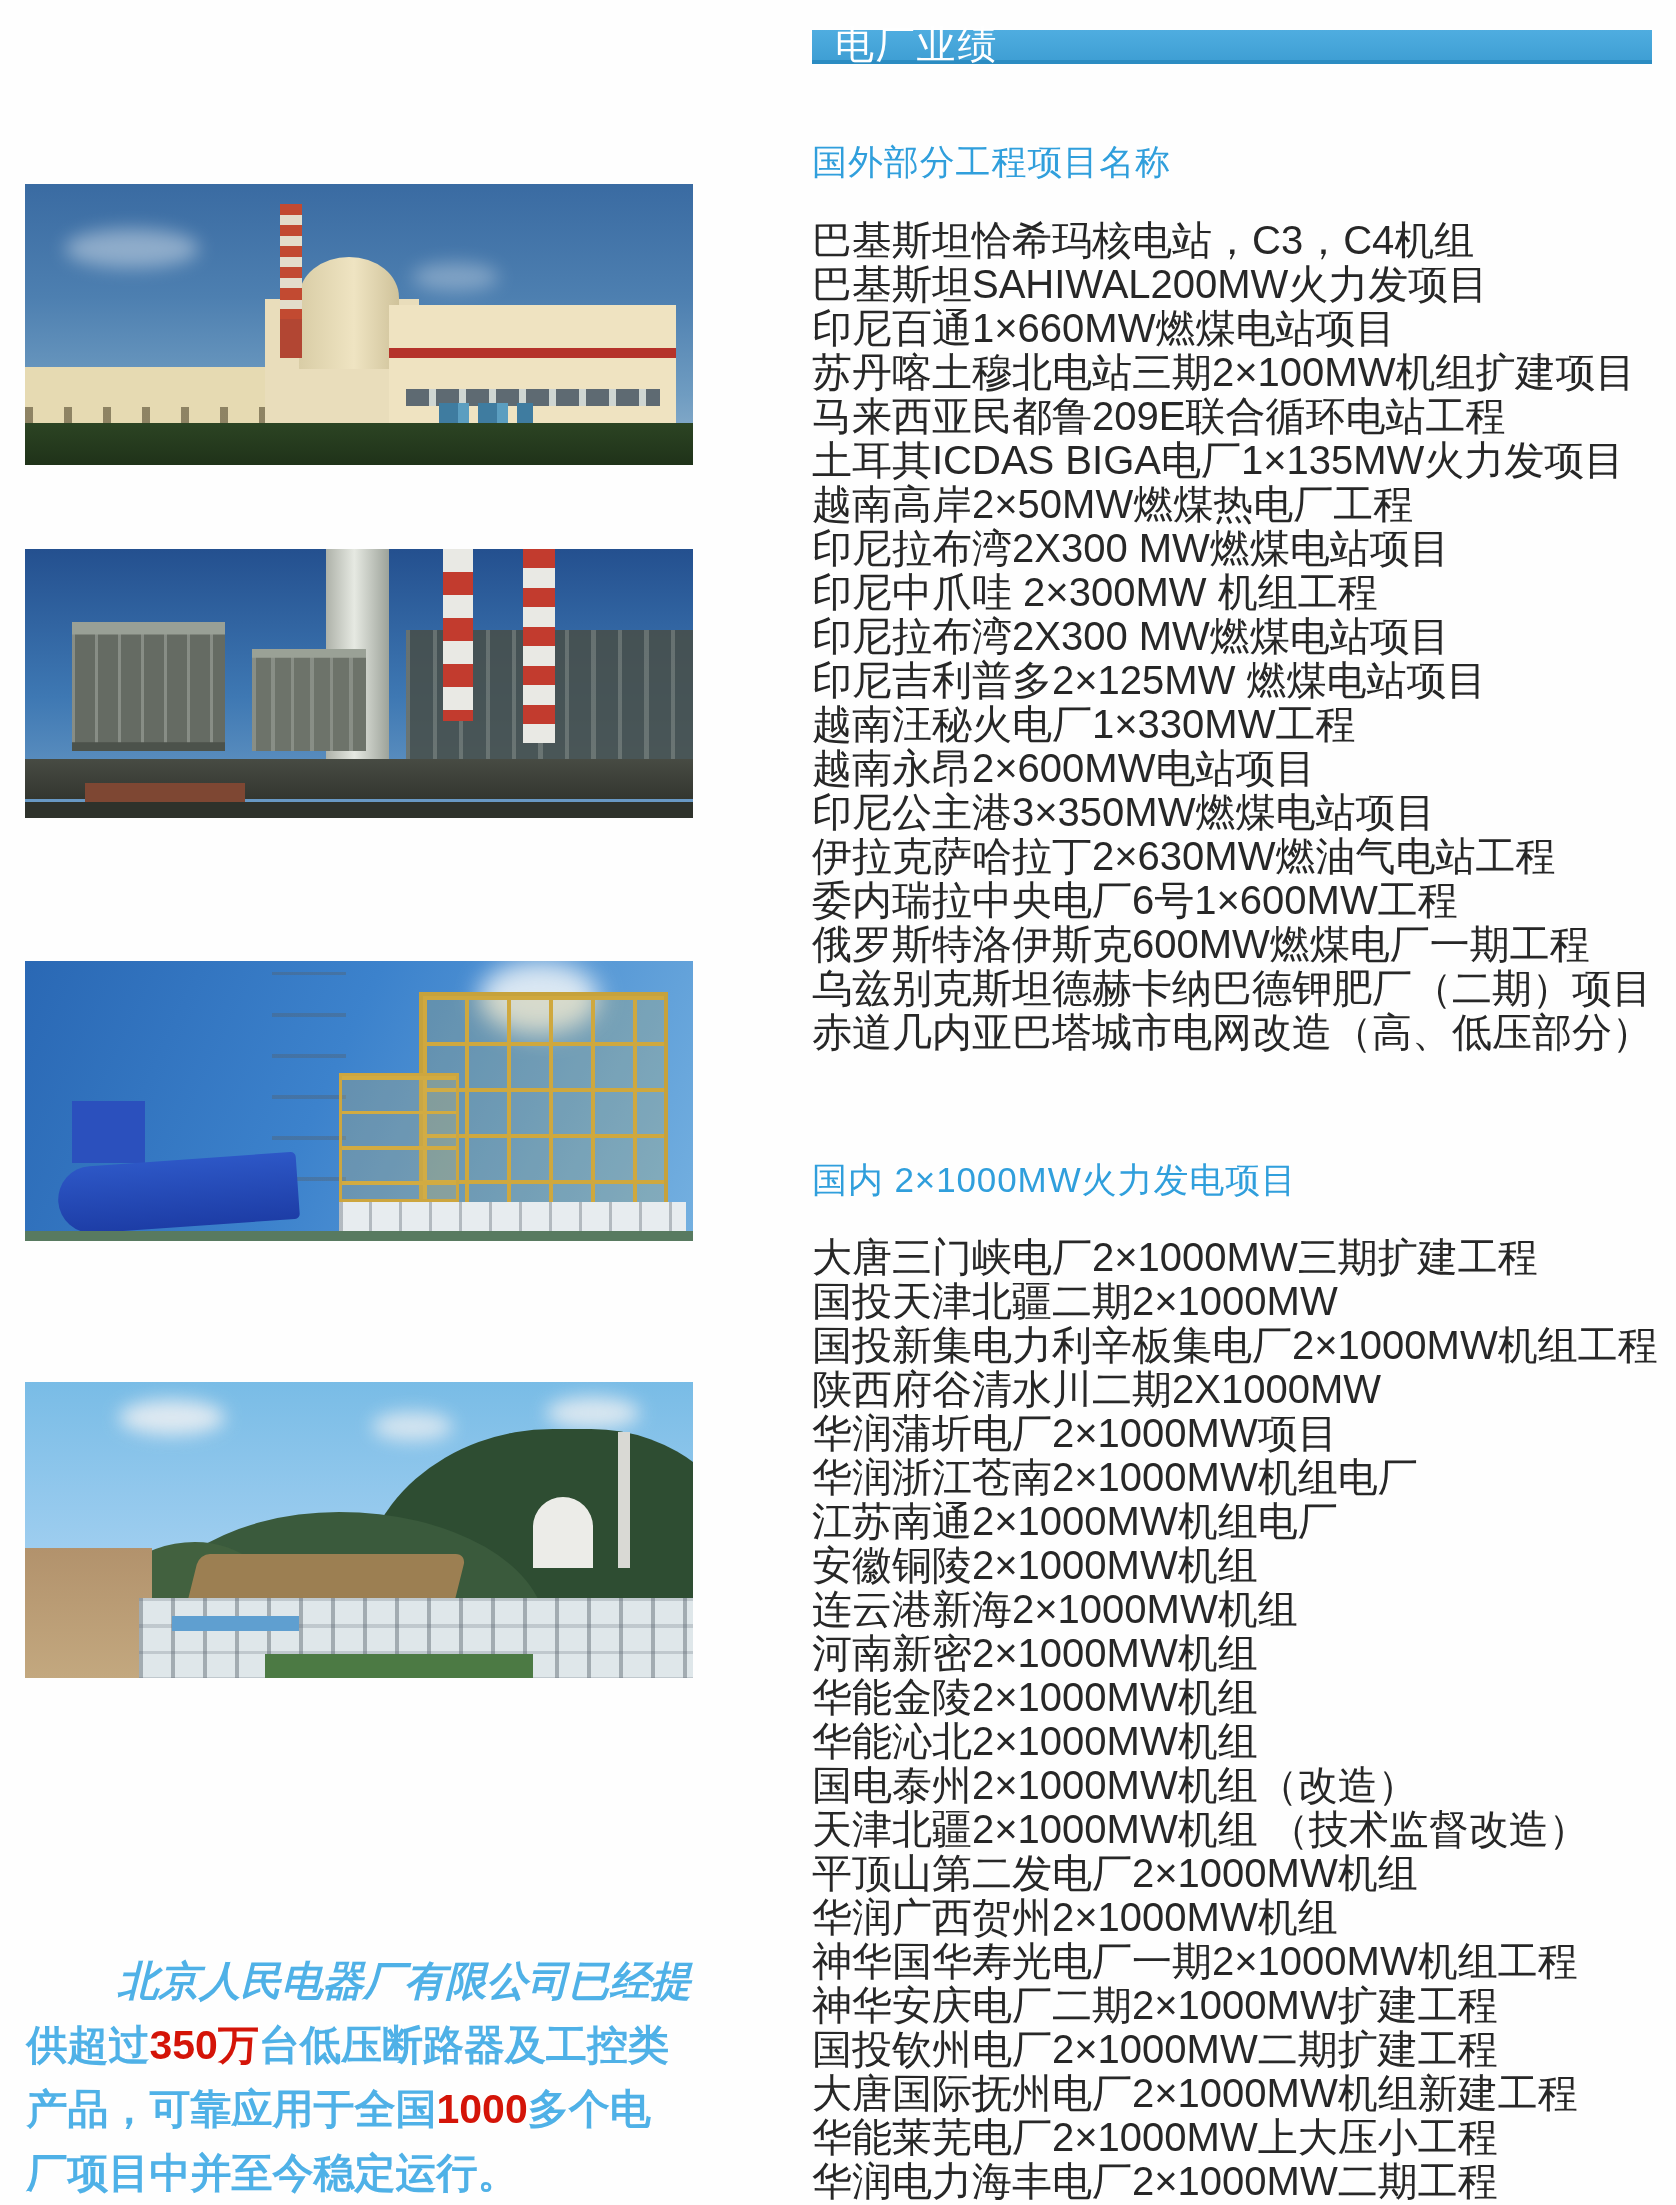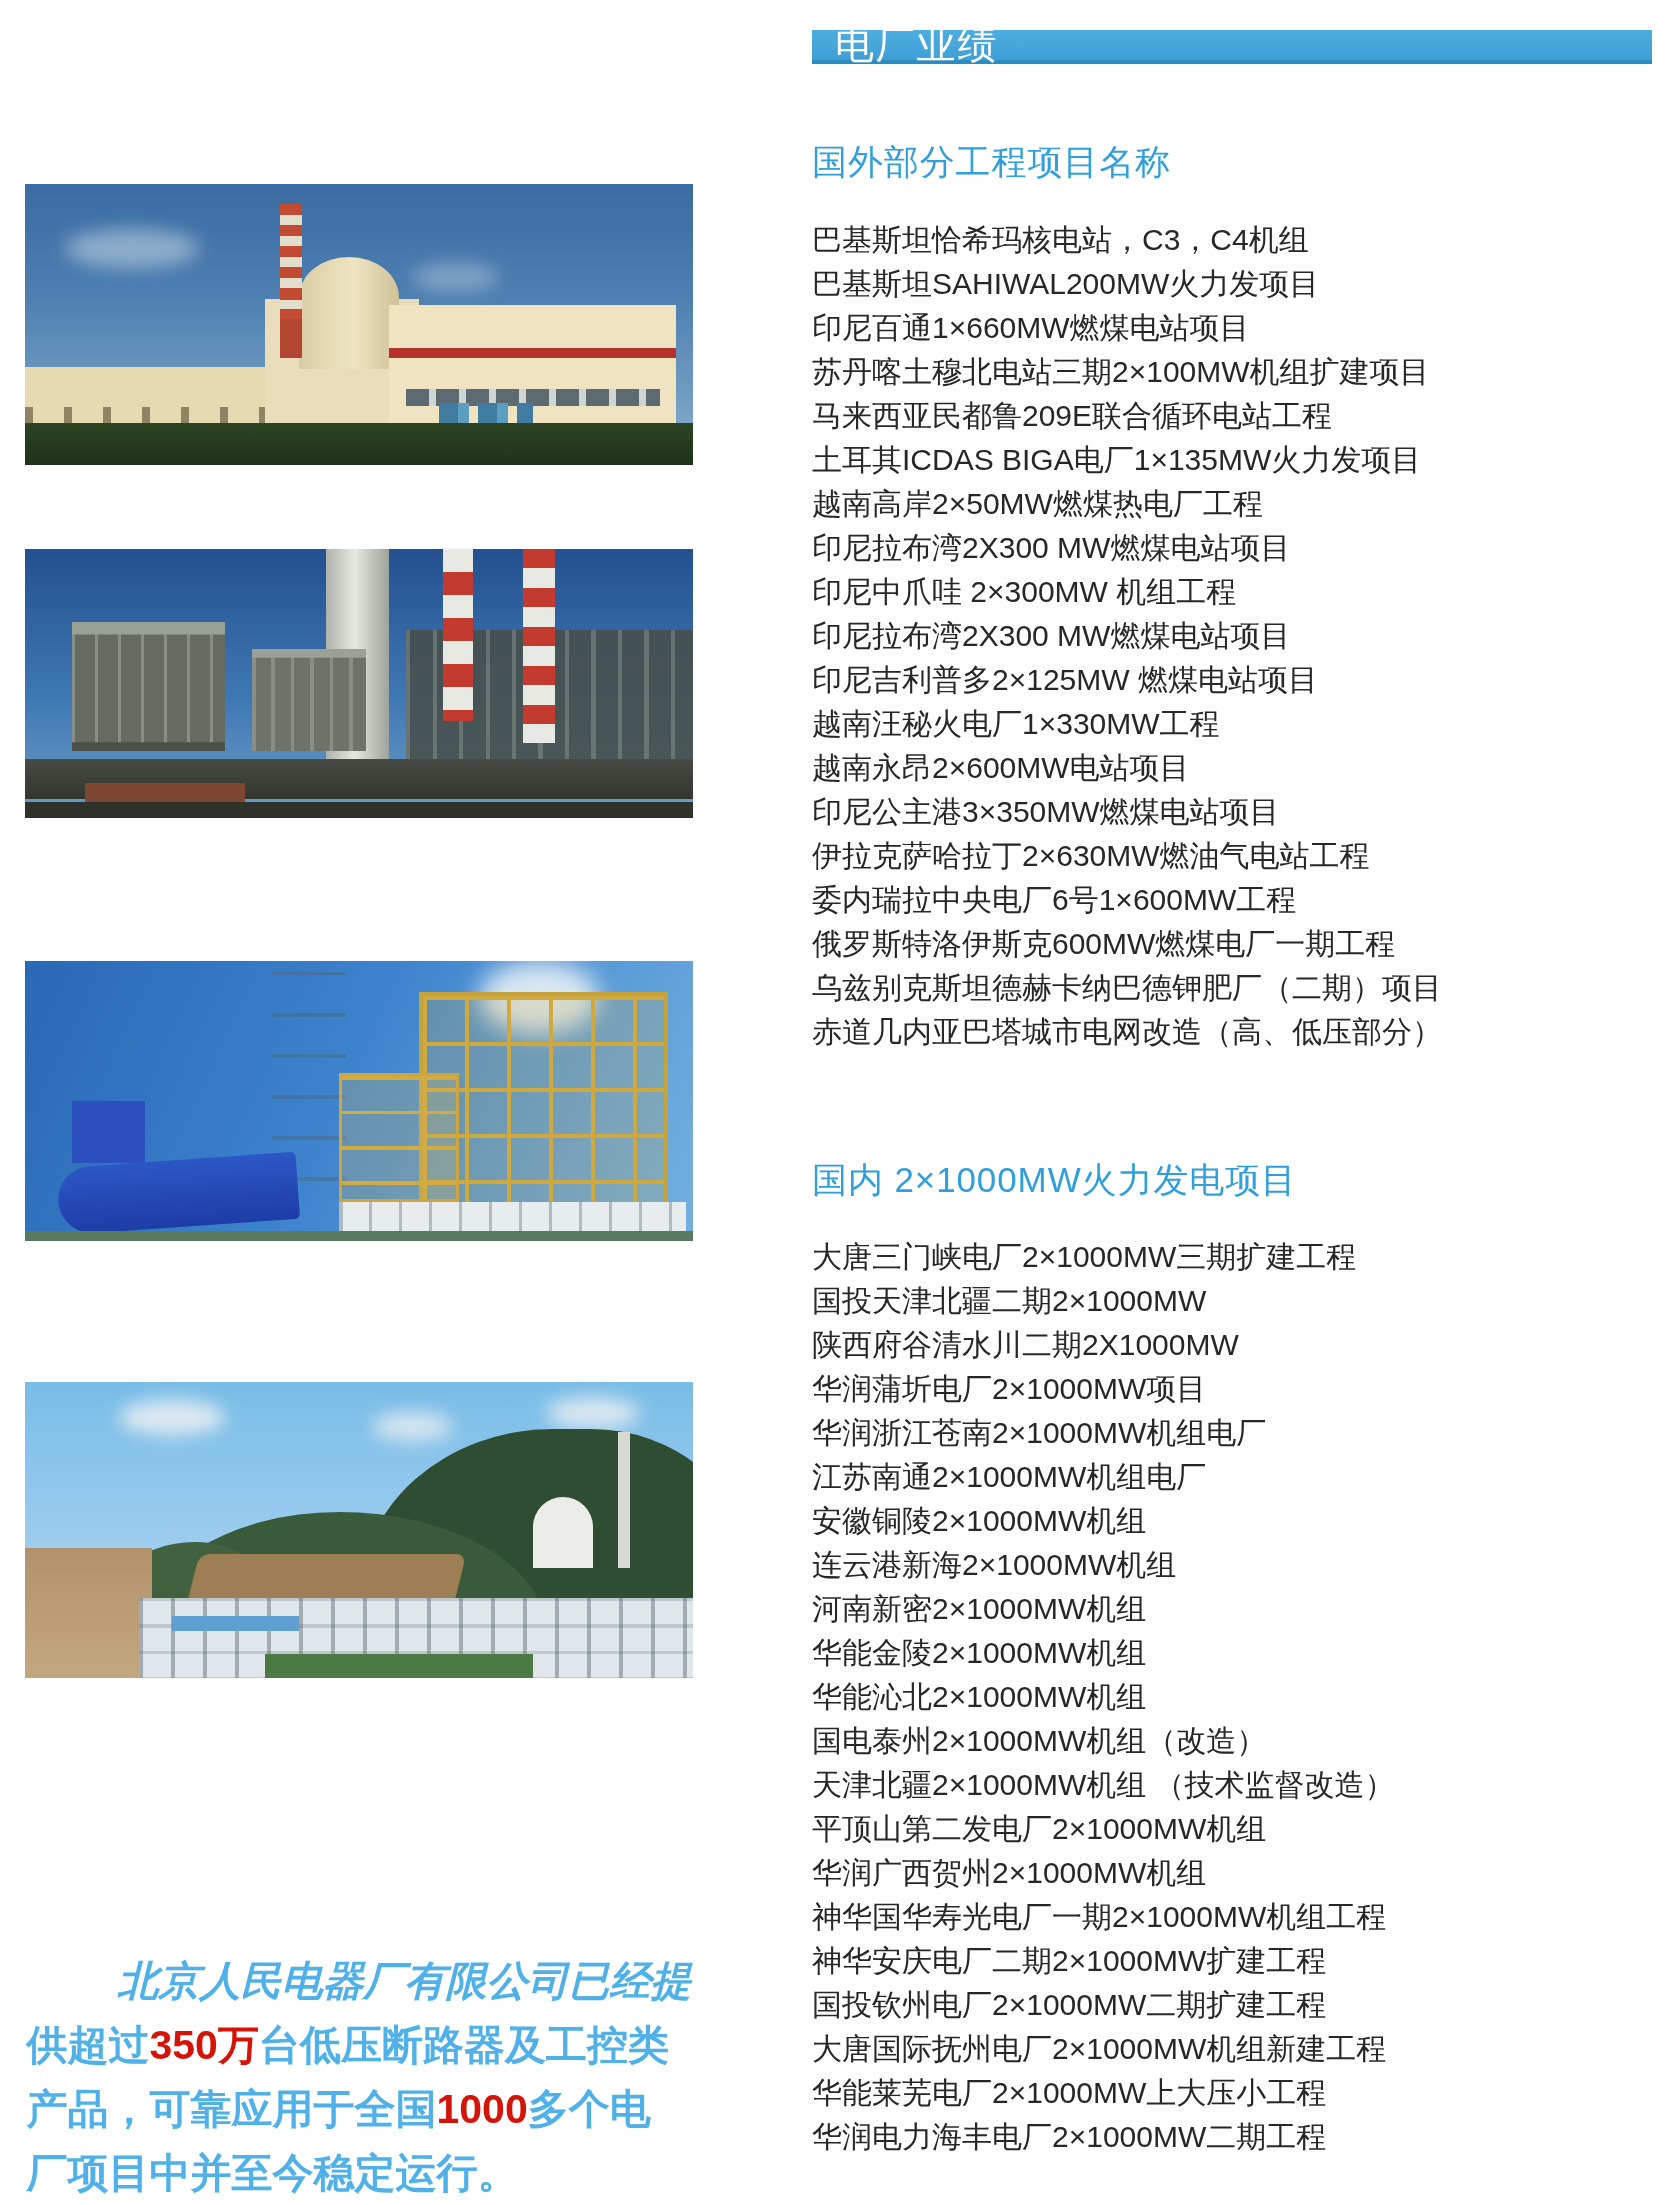--- a/index.html
+++ b/index.html
@@ -84,21 +84,21 @@
       background:linear-gradient(180deg,#4fade0,#3f9fd4);border-bottom:4.4px solid #2b8cc2;
       display:flex;align-items:center;padding-left:23px;box-sizing:border-box;}
   .banner span{color:#ffffff;font-size:39px;letter-spacing:1.8px;}
   .sec-heading{position:absolute;left:812px;width:847px;margin:0;
       color:#309fdc;font-size:35px;font-weight:normal;letter-spacing:0.9px;}
   #heading-foreign{top:139px;}
   #heading-domestic{top:1157px;}
   ul.projects{position:absolute;left:812px;width:865px;margin:0;padding:0;list-style:none;}
   #list-foreign{top:218px;}
   #list-domestic{top:1235px;}
-  ul.projects li{height:44px;line-height:44px;font-size:30px;color:#272727;white-space:nowrap;}
+  ul.projects li{height:44px;line-height:44px;font-size:40px;color:#272727;white-space:nowrap;}
   
   .footer-para{position:absolute;left:26.5px;top:1949px;width:706px;font-weight:bold;font-size:41px;line-height:64px;}
   .para-line{white-space:nowrap;}
   .para-line.indent{padding-left:91px;font-style:italic;}
   .seg-blue{color:#4fb1e7;}
   .seg-red{color:#d41408;}
 </style>
 </head>
 <body>
 
@@ -186,20 +186,21 @@
       <li>委内瑞拉中央电厂6号1×600MW工程</li>
       <li>俄罗斯特洛伊斯克600MW燃煤电厂一期工程</li>
       <li>乌兹别克斯坦德赫卡纳巴德钾肥厂（二期）项目</li>
       <li>赤道几内亚巴塔城市电网改造（高、低压部分）</li>
     </ul>
 
   <h2 class="sec-heading" id="heading-domestic">国内 2×1000MW火力发电项目</h2>
   <ul class="projects" id="list-domestic">
       <li>大唐三门峡电厂2×1000MW三期扩建工程</li>
       <li>国投天津北疆二期2×1000MW</li>
+      <li>国投新集电力利辛板集电厂2×1000MW机组工程</li>
       <li>陕西府谷清水川二期2X1000MW</li>
       <li>华润蒲圻电厂2×1000MW项目</li>
       <li>华润浙江苍南2×1000MW机组电厂</li>
       <li>江苏南通2×1000MW机组电厂</li>
       <li>安徽铜陵2×1000MW机组</li>
       <li>连云港新海2×1000MW机组</li>
       <li>河南新密2×1000MW机组</li>
       <li>华能金陵2×1000MW机组</li>
       <li>华能沁北2×1000MW机组</li>
       <li>国电泰州2×1000MW机组（改造）</li>

